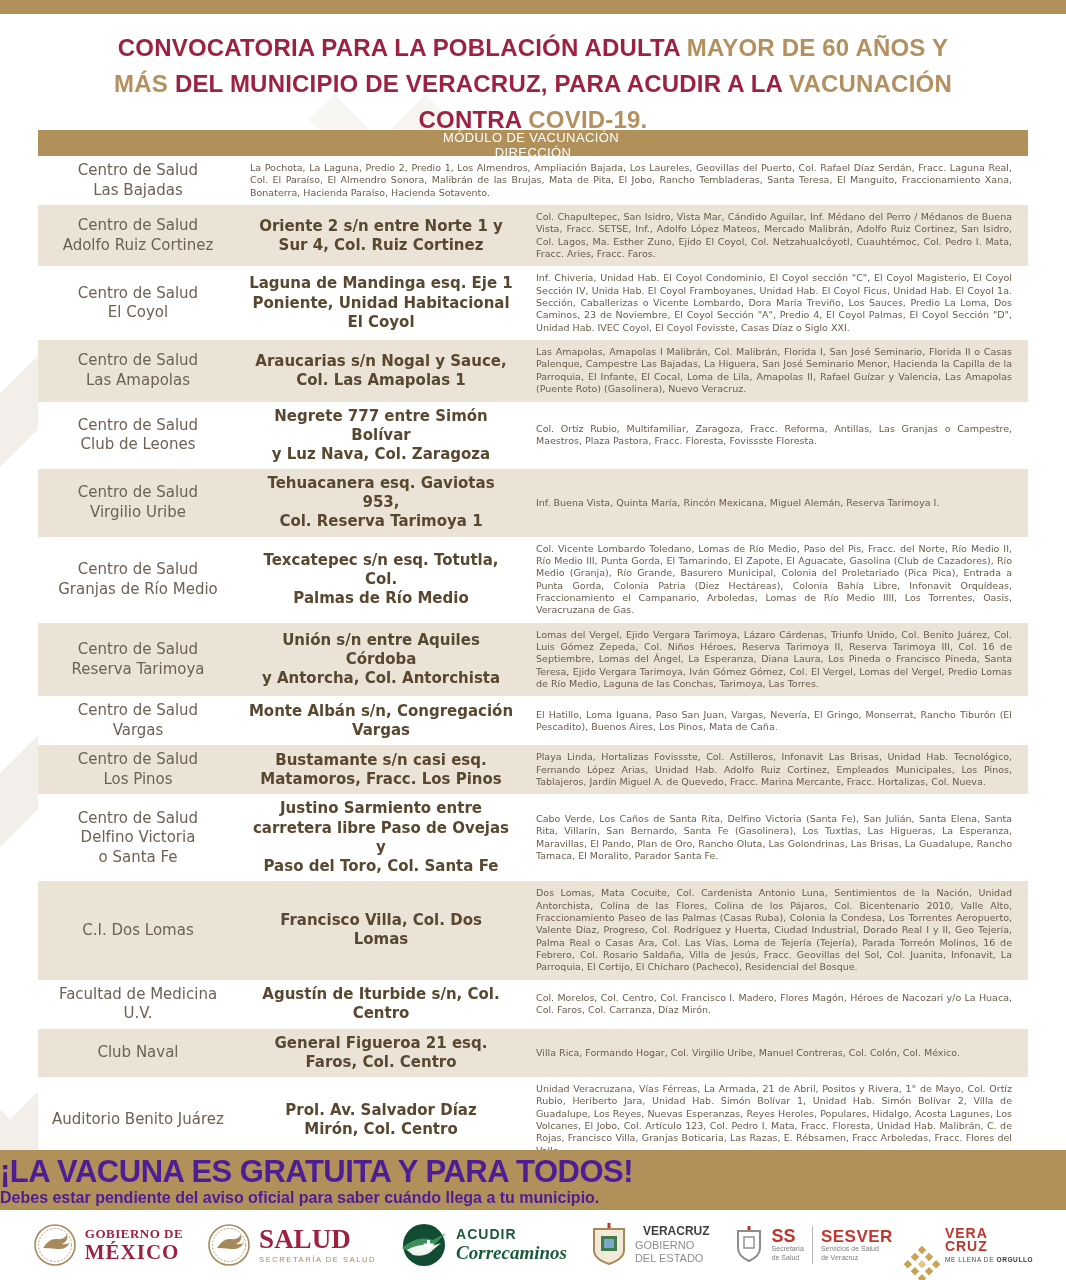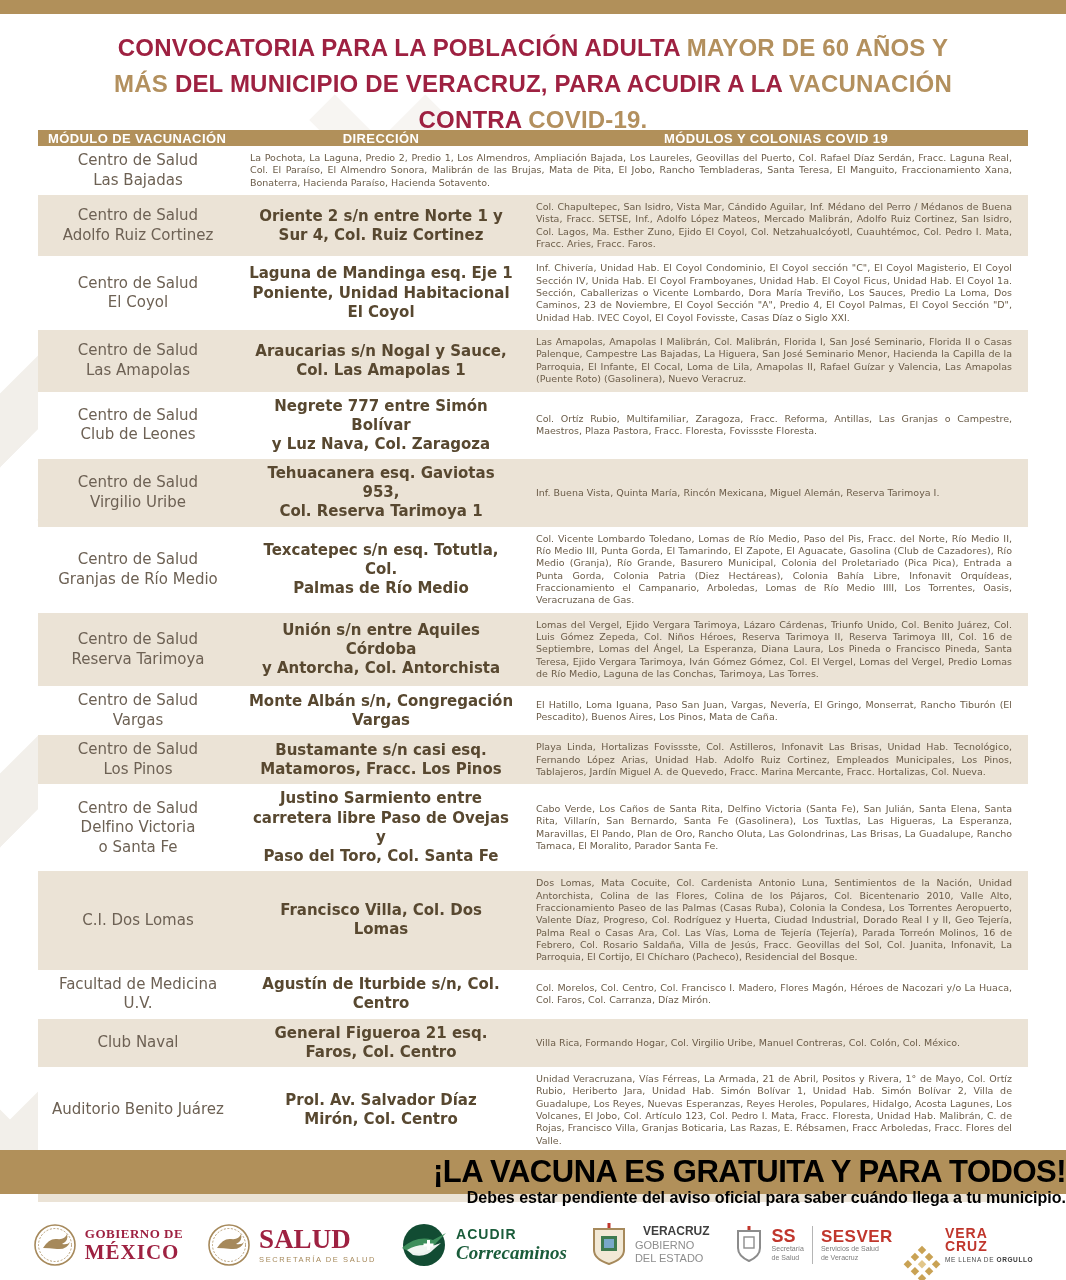--- a/index.html
+++ b/index.html
@@ -29,36 +29,36 @@
     position:absolute;top:30px;left:0;width:100%;text-align:center;z-index:2;
     font-family:"Liberation Sans",sans-serif;font-weight:bold;
     font-size:24px;line-height:1.5;letter-spacing:0.2px;
   }
   .headline .red{color:var(--red);}
   .headline .gold{color:var(--gold-text);}
   
   .vtable{position:absolute;left:38px;top:130px;width:990px;z-index:1;}
   .thead{
     display:flex;align-items:center;background:var(--gold);color:#fff;
-    height:16px;font-family:"Liberation Sans",sans-serif;font-weight:bold;
-    font-size:13px;letter-spacing:0.4px;
+    height:26px;font-family:"Liberation Sans",sans-serif;font-weight:normal;
+    font-size:13px;letter-spacing:0.4px;flex-direction:column;
   }
   .th.c1{width:200px;padding-left:10px;text-align:left;}
   .th.c2{width:286px;text-align:center;}
   .th.c3{flex:1;text-align:center;}
   .trow{display:flex;align-items:center;background:#fff;}
   .trow:nth-child(even){background:var(--tan);}
   .cell{white-space:pre-line;}
   .cm{width:200px;padding:5px 8px;text-align:center;color:var(--module);font-size:15px;line-height:1.3;}
   .ca{width:286px;padding:5px 10px;text-align:center;color:var(--addr);font-weight:bold;font-size:15px;line-height:1.28;}
   .cc{flex:1;padding:6px 16px 6px 12px;text-align:justify;color:var(--col);font-size:9.5px;line-height:1.3;white-space:normal;}
   
   .banner{
-    position:absolute;left:0;top:1150px;width:100%;height:44px;background:var(--gold);
-    color:#000000;text-align:right;z-index:3;
+    position:absolute;left:0;top:1150px;width:100%;height:60px;background:var(--gold);
+    color:#4c1d95;text-align:left;z-index:3;
     font-family:"Liberation Sans",sans-serif;
   }
   .banner-title{font-size:31px;font-weight:bold;letter-spacing:-0.5px;margin-top:4px;}
   .banner-sub{font-size:16px;font-weight:bold;margin-top:-1px;}
   
   .logos{
     position:absolute;left:0;top:1210px;width:100%;height:70px;background:#fff;
     display:flex;align-items:center;justify-content:center;gap:24px;z-index:3;
   }
   .logo{display:flex;align-items:center;gap:8px;}

